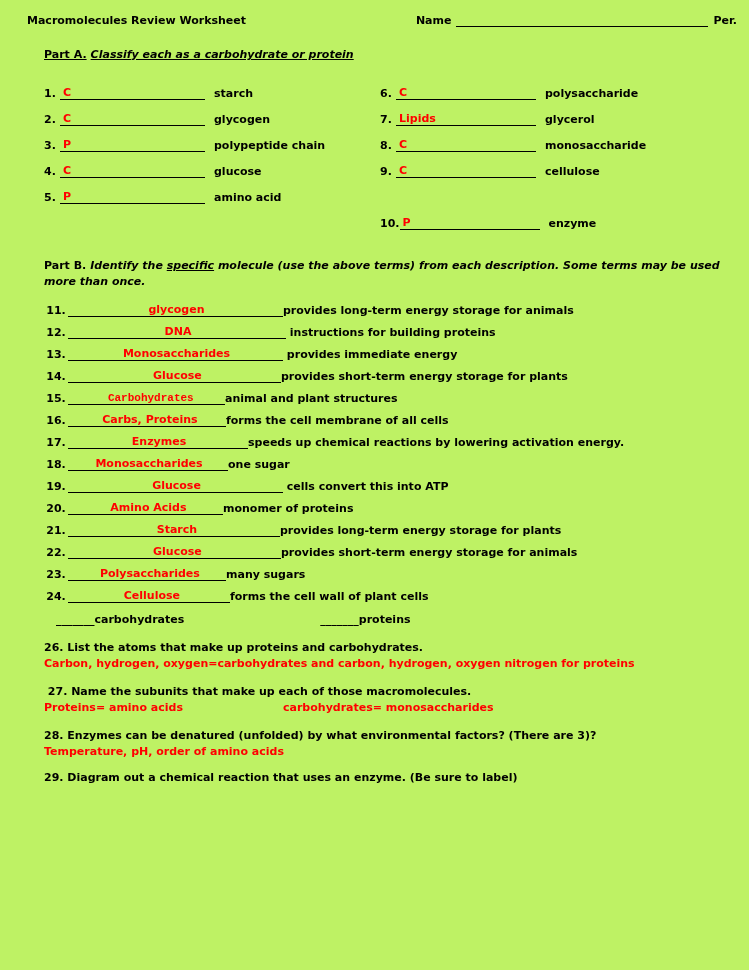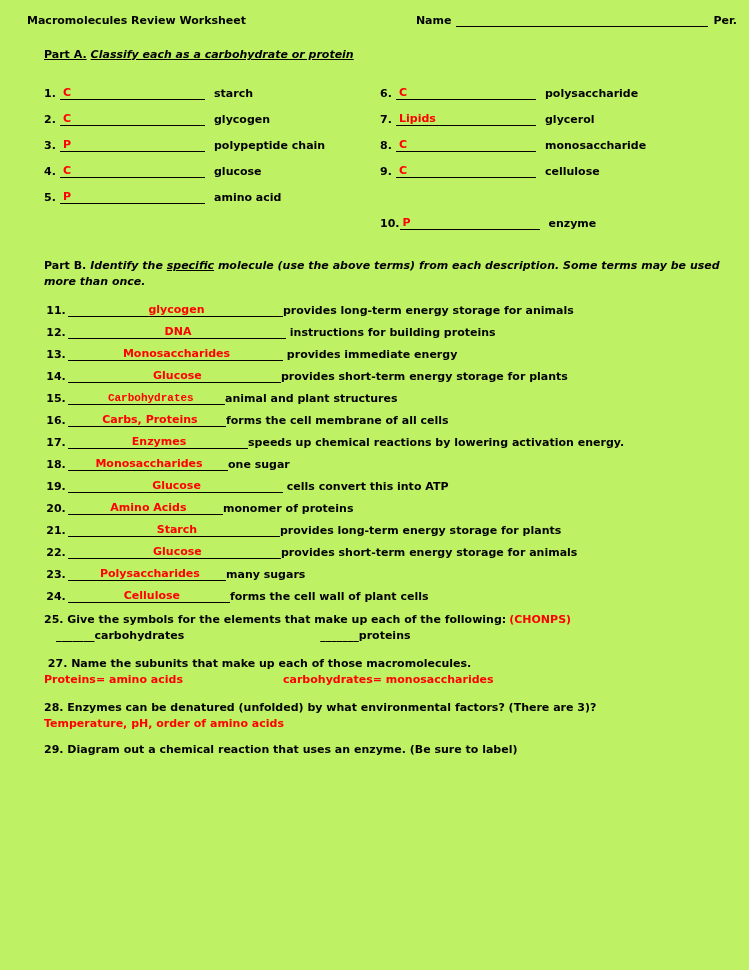--- a/index.html
+++ b/index.html
@@ -185,24 +185,27 @@
         </div>
 
         <div class="pb-row">
           <span class="num">24.</span>
           <span class="pb-blank" style="width: 162px;"> Cellulose</span>
           <span class="pb-desc">forms the cell wall of plant cells</span>
         </div>
       </div>
 
     <div class="q q-first">
-      <div><span>25. Give the symbols for the elements that make up each of the following:</span><span class="red q25-answer">(CHONPS)</span></div>
       <div><span class="q25-left">_______carbohydrates</span><span class="q25-right">_______proteins</span></div>
     </div>
 
+    <div class="q">
+      <div>26. List the atoms that make up proteins and carbohydrates.</div>
+      <div class="red">Carbon, hydrogen, oxygen=carbohydrates and carbon, hydrogen, oxygen nitrogen for proteins</div>
+    </div>
 
     <div class="q">
       <div class="prewrap"> 27. Name the subunits that make up each of those macromolecules.</div>
       <div class="red"><span class="q27-left">Proteins= amino acids</span><span>carbohydrates= monosaccharides</span></div>
     </div>
 
     <div class="q">
       <div>28. Enzymes can be denatured (unfolded) by what environmental factors? (There are 3)?</div>
       <div class="red">Temperature, pH, order of amino acids</div>
     </div>

